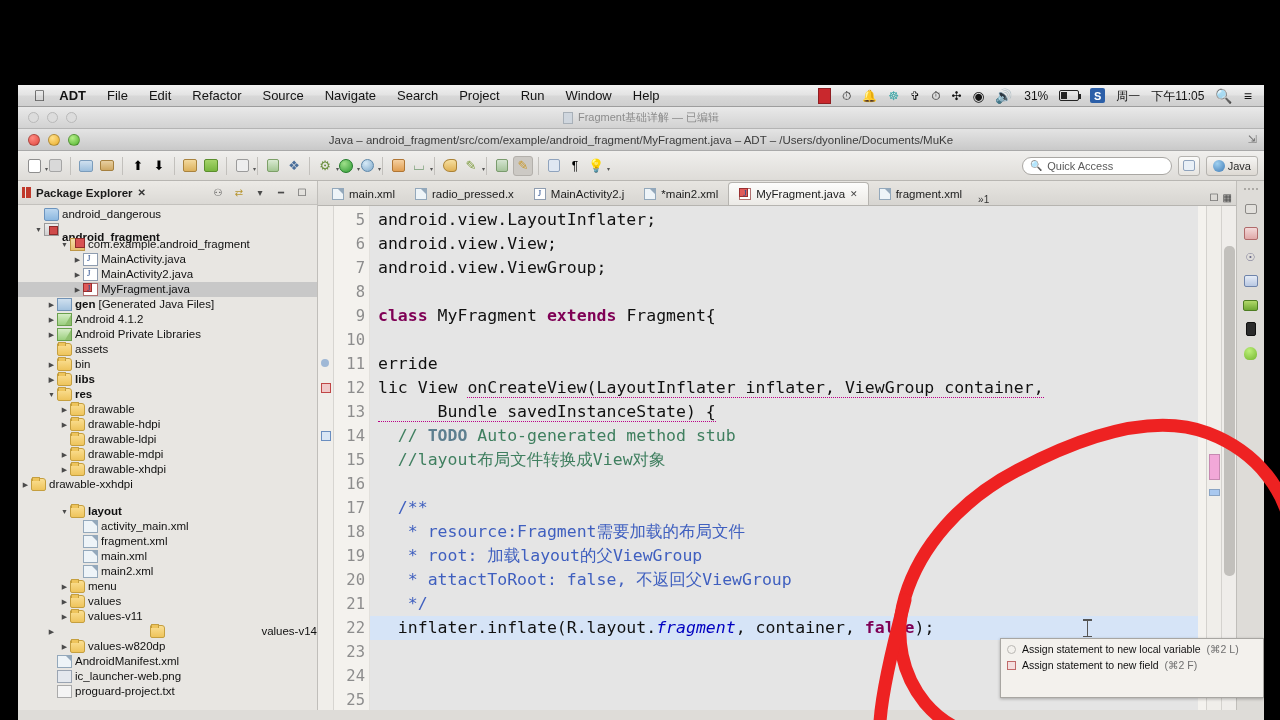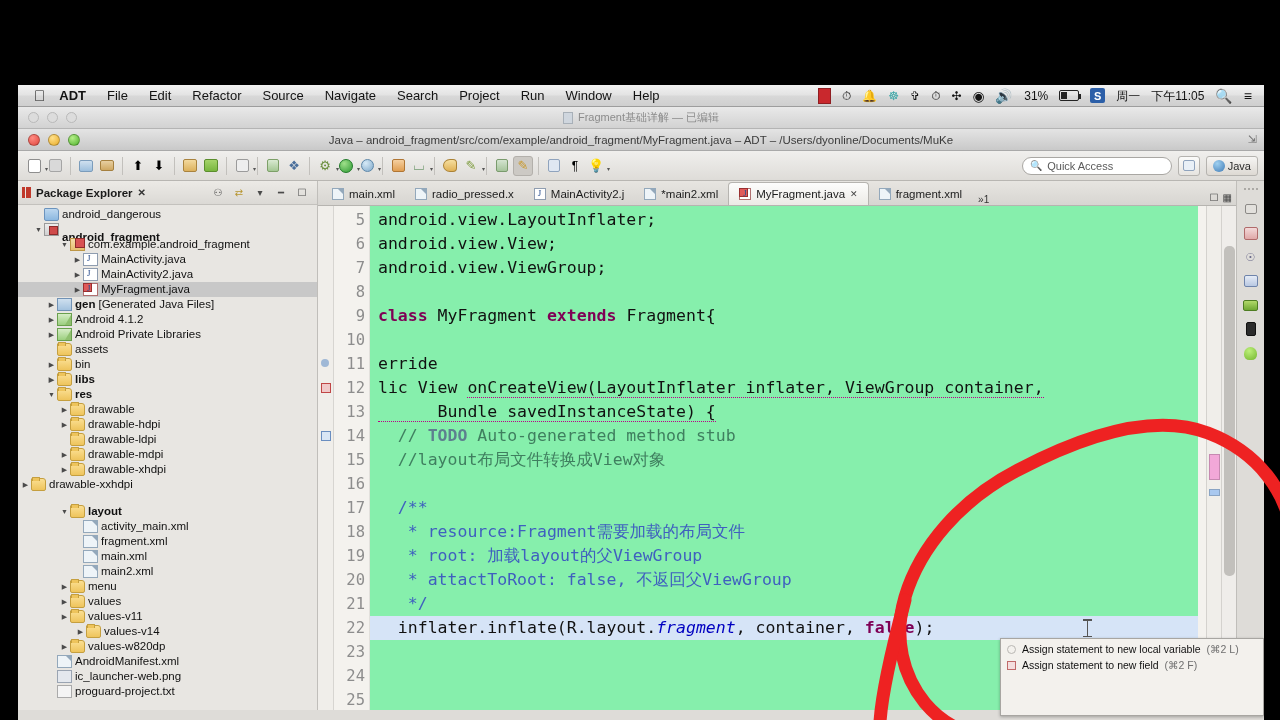--- a/index.html
+++ b/index.html
@@ -141,21 +141,21 @@
     font-size:11.5px; color:#1c1c1c; border-radius:4px 4px 0 0; position:relative;}
   .etab.active{ background:linear-gradient(to bottom,#fdfdfc,#eceae6); border:1px solid #b6b4b0; border-bottom:none; }
   .etab .xb{ font-size:9px; color:#444; }
   .tabico{ width:12px;height:12px; position:relative; display:inline-block;}
   #tabstrip .chev{ margin-left:6px; font-size:10px; color:#333; display:flex; align-items:flex-end; gap:1px;}
   #tabstrip .tright{ margin-left:auto; display:flex; align-items:center; gap:4px; padding:0 4px 2px 0;}
 
   #edmain{ flex:1; display:flex; position:relative; background:#fff; overflow:hidden;}
   #annbar{ width:16px; background:#f0eeea; border-right:1px solid #d7d5d1; position:relative;}
   #gutter{ width:36px; background:#f4f2ee; border-right:1px solid #e2e0dc; position:relative;}
-  #codearea{ flex:1; position:relative; background:#86efac; overflow:hidden;}
+  #codearea{ flex:1; position:relative; background:#e5e5e5; overflow:hidden;}
   #foldbar{ width:8px; background:#f4f2ee; }
   .gnum{ position:absolute; right:4px; font-size:15.5px; color:#8d8d8d;
          font-family:"DejaVu Sans Mono", monospace; line-height:24px; height:24px;}
   .cline{ position:absolute; left:0; font-size:16.5px; line-height:24px; height:24px; white-space:pre;
           font-family:"DejaVu Sans Mono", monospace; color:#111; }
   .kw{ color:#7f0055; font-weight:bold;}
   .cmt{ color:#3f7f5f;}
   .todo{ color:#5d7f8f; font-weight:bold;}
   .jdoc{ color:#3f5fbf;}
   .fld{ color:#0000c0; font-style:italic;}
@@ -171,21 +171,21 @@
 
   
   #dock{ width:28px; background:#dedcd8; border-left:1px solid #c0beba; padding-top:4px;
          display:flex; flex-direction:column; align-items:center; gap:6px;}
   #dock .dicon{ width:18px;height:18px; display:flex; align-items:center; justify-content:center; font-size:12px;}
   #dock .handle{ width:16px; height:7px; display:flex; gap:2px; align-items:center; justify-content:center; margin-bottom:2px;}
   #dock .handle i{ width:2px;height:2px;background:#9a9894;display:block;border-radius:1px;}
 
   
   #popup{
-    position:absolute; left:1000px; top:638px; width:264px; height:78px;
+    position:absolute; left:1000px; top:638px; width:264px; height:60px;
     background:#f3f1ed; border:1px solid #a8a6a2; box-shadow:0 1px 3px rgba(0,0,0,.28);
     font-size:10.5px; color:#111; padding-top:2px; z-index:40;
   }
   #popup .prow{ height:16px; display:flex; align-items:center; gap:6px; padding:0 6px; white-space:nowrap;}
   #popup .prow .pi{ width:9px;height:9px;flex:none;}
   #popup .pi-circ{ border:1.4px solid #b9b7b3; border-radius:50%;}
   #popup .pi-sq{ background:#f4dede; border:1.4px solid #c06a6a;}
   #popup .dimk{ color:#6f6f6f;}
 
   
@@ -510,21 +510,21 @@
             <div class="row" style="padding-left: 41px;">
               <span class="arrow closed"></span>
               <span class="ico ic-folder"></span>
               <span class="lbl">values</span>
             </div>
             <div class="row" style="padding-left: 41px; align-items: center;">
               <span class="arrow closed"></span>
               <span class="ico ic-folder"></span>
               <span class="lbl">values-v11</span>
             </div>
-            <div class="row" style="padding-left: 57px;">
+            <div class="row" style="padding-left: 28px; justify-content: space-between;">
               <span class="arrow closed"></span>
               <span class="ico ic-folder"></span>
               <span class="lbl">values-v14</span>
             </div>
             <div class="row" style="padding-left: 41px;">
               <span class="arrow closed"></span>
               <span class="ico ic-folder"></span>
               <span class="lbl">values-w820dp</span>
             </div>
             <div class="row" style="padding-left: 28px;">

